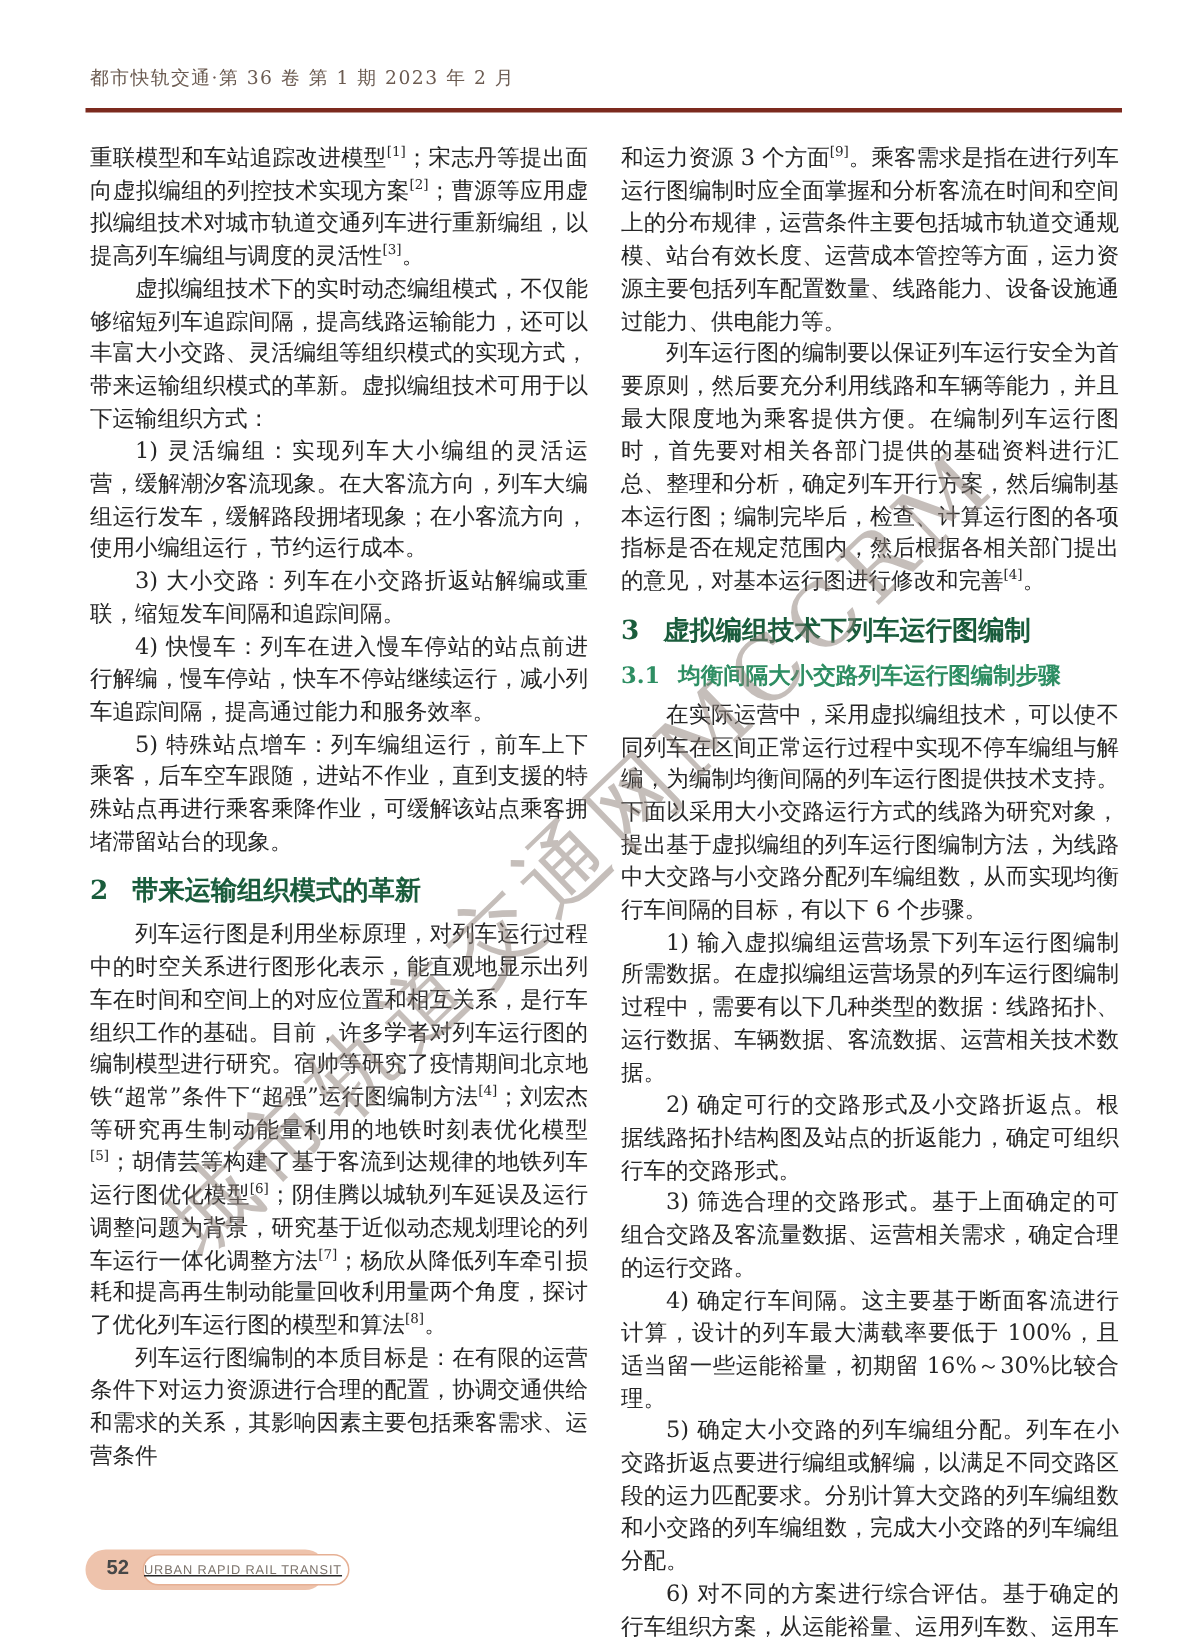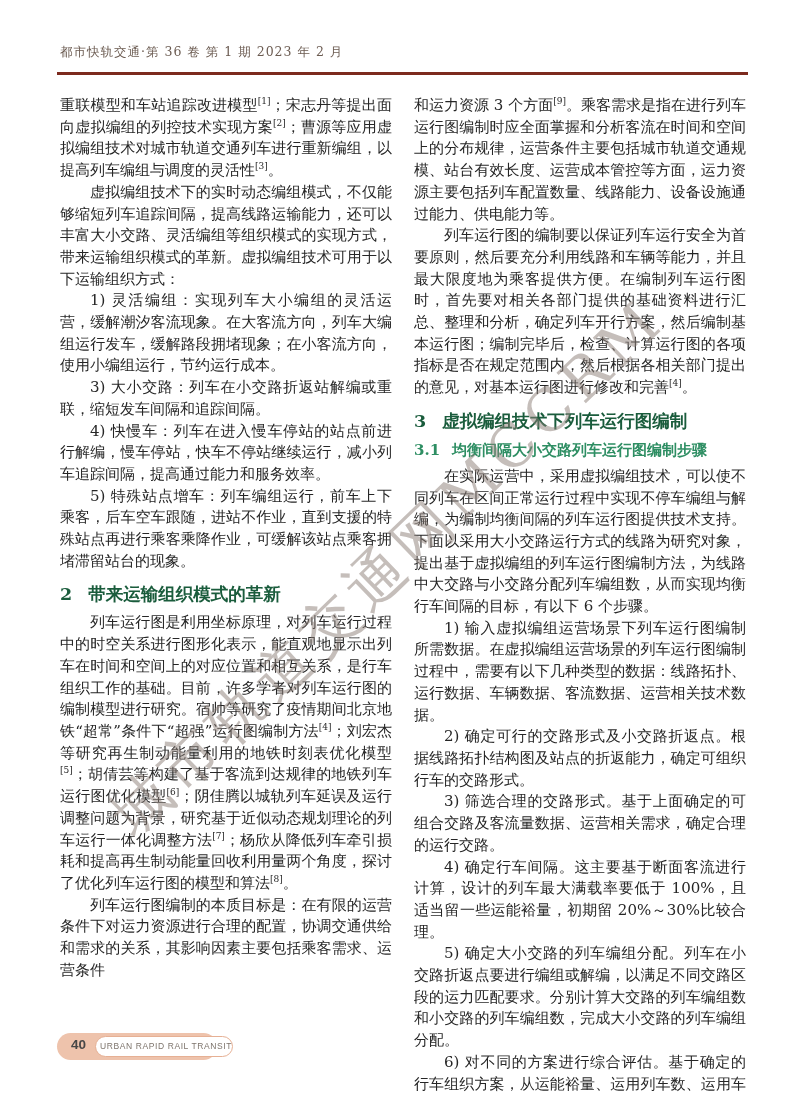--- a/index.html
+++ b/index.html
@@ -51,21 +51,21 @@
     position:absolute;left:57px;top:1033px;width:160px;height:27px;
     background:var(--peach,#eec3ac);border-radius:14px;z-index:2;
   }
   .page-number{
     position:absolute;left:14px;top:4px;font-size:13.5px;font-weight:700;color:#474747;
     font-family:"Liberation Sans",sans-serif;
   }
   .journal-pill{
     position:absolute;left:38px;top:2.5px;height:19px;width:136px;
     background:#ffffff;border:1.5px solid #e6b094;border-radius:11px;
-    display:flex;align-items:center;justify-content:flex-end;
+    display:flex;align-items:center;justify-content:flex-start;text-decoration:underline;
   }
   .journal-pill span{
     font-size:8.5px;letter-spacing:.6px;color:#7d746c;white-space:nowrap;
     font-family:"Liberation Sans",sans-serif;
   }
 </style>
 </head>
 <body>
 
 <div class="page">
@@ -93,27 +93,27 @@
     <h2 class="sec">
       <span class="num">3</span><span>虚拟编组技术下列车运行图编制</span>
     </h2>
     <h3 class="subsec">
       <span class="num">3.1</span><span>均衡间隔大小交路列车运行图编制步骤</span>
     </h3>
     <p class="para">在实际运营中，采用虚拟编组技术，可以使不同列车在区间正常运行过程中实现不停车编组与解编，为编制均衡间隔的列车运行图提供技术支持。下面以采用大小交路运行方式的线路为研究对象，提出基于虚拟编组的列车运行图编制方法，为线路中大交路与小交路分配列车编组数，从而实现均衡行车间隔的目标，有以下 6 个步骤。</p>
     <p class="para">1) 输入虚拟编组运营场景下列车运行图编制所需数据。在虚拟编组运营场景的列车运行图编制过程中，需要有以下几种类型的数据：线路拓扑、运行数据、车辆数据、客流数据、运营相关技术数据。</p>
     <p class="para">2) 确定可行的交路形式及小交路折返点。根据线路拓扑结构图及站点的折返能力，确定可组织行车的交路形式。</p>
     <p class="para">3) 筛选合理的交路形式。基于上面确定的可组合交路及客流量数据、运营相关需求，确定合理的运行交路。</p>
-    <p class="para">4) 确定行车间隔。这主要基于断面客流进行计算，设计的列车最大满载率要低于 100%，且适当留一些运能裕量，初期留 20%～30%比较合理。</p>
+    <p class="para">4) 确定行车间隔。这主要基于断面客流进行计算，设计的列车最大满载率要低于 100%，且适当留一些运能裕量，初期留 16%～30%比较合理。</p>
     <p class="para">5) 确定大小交路的列车编组分配。列车在小交路折返点要进行编组或解编，以满足不同交路区段的运力匹配要求。分别计算大交路的列车编组数和小交路的列车编组数，完成大小交路的列车编组分配。</p>
     <p class="para">6) 对不同的方案进行综合评估。基于确定的行车组织方案，从运能裕量、运用列车数、运用车辆数、</p>
   </div>
 
   <div class="watermark">城市轨道交通网MCCRM</div>
 
   <div class="footer-badge">
-    <span class="page-number">40</span>
+    <span class="page-number">52</span>
     <span class="journal-pill">
       <span>URBAN RAPID RAIL TRANSIT</span>
     </span>
   </div>
 
 </div>
 
 </body></html>

